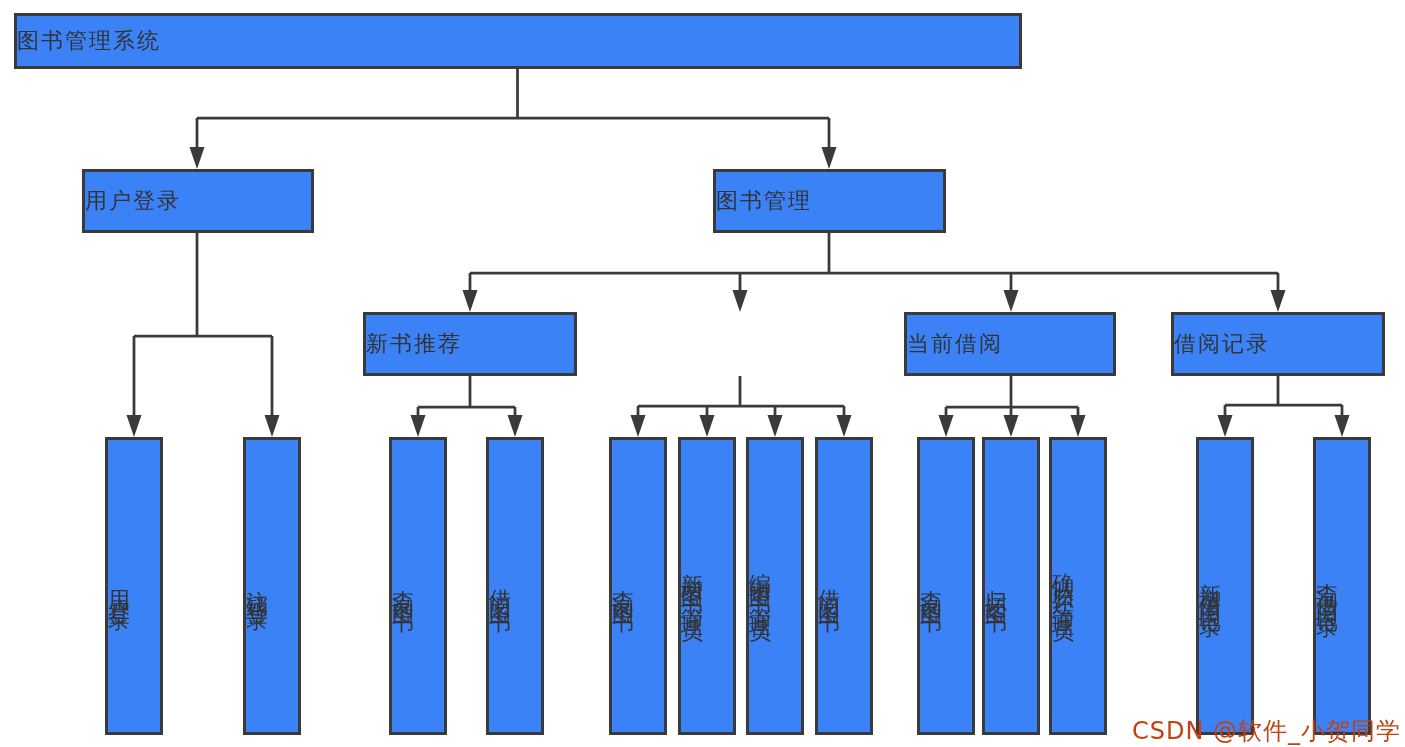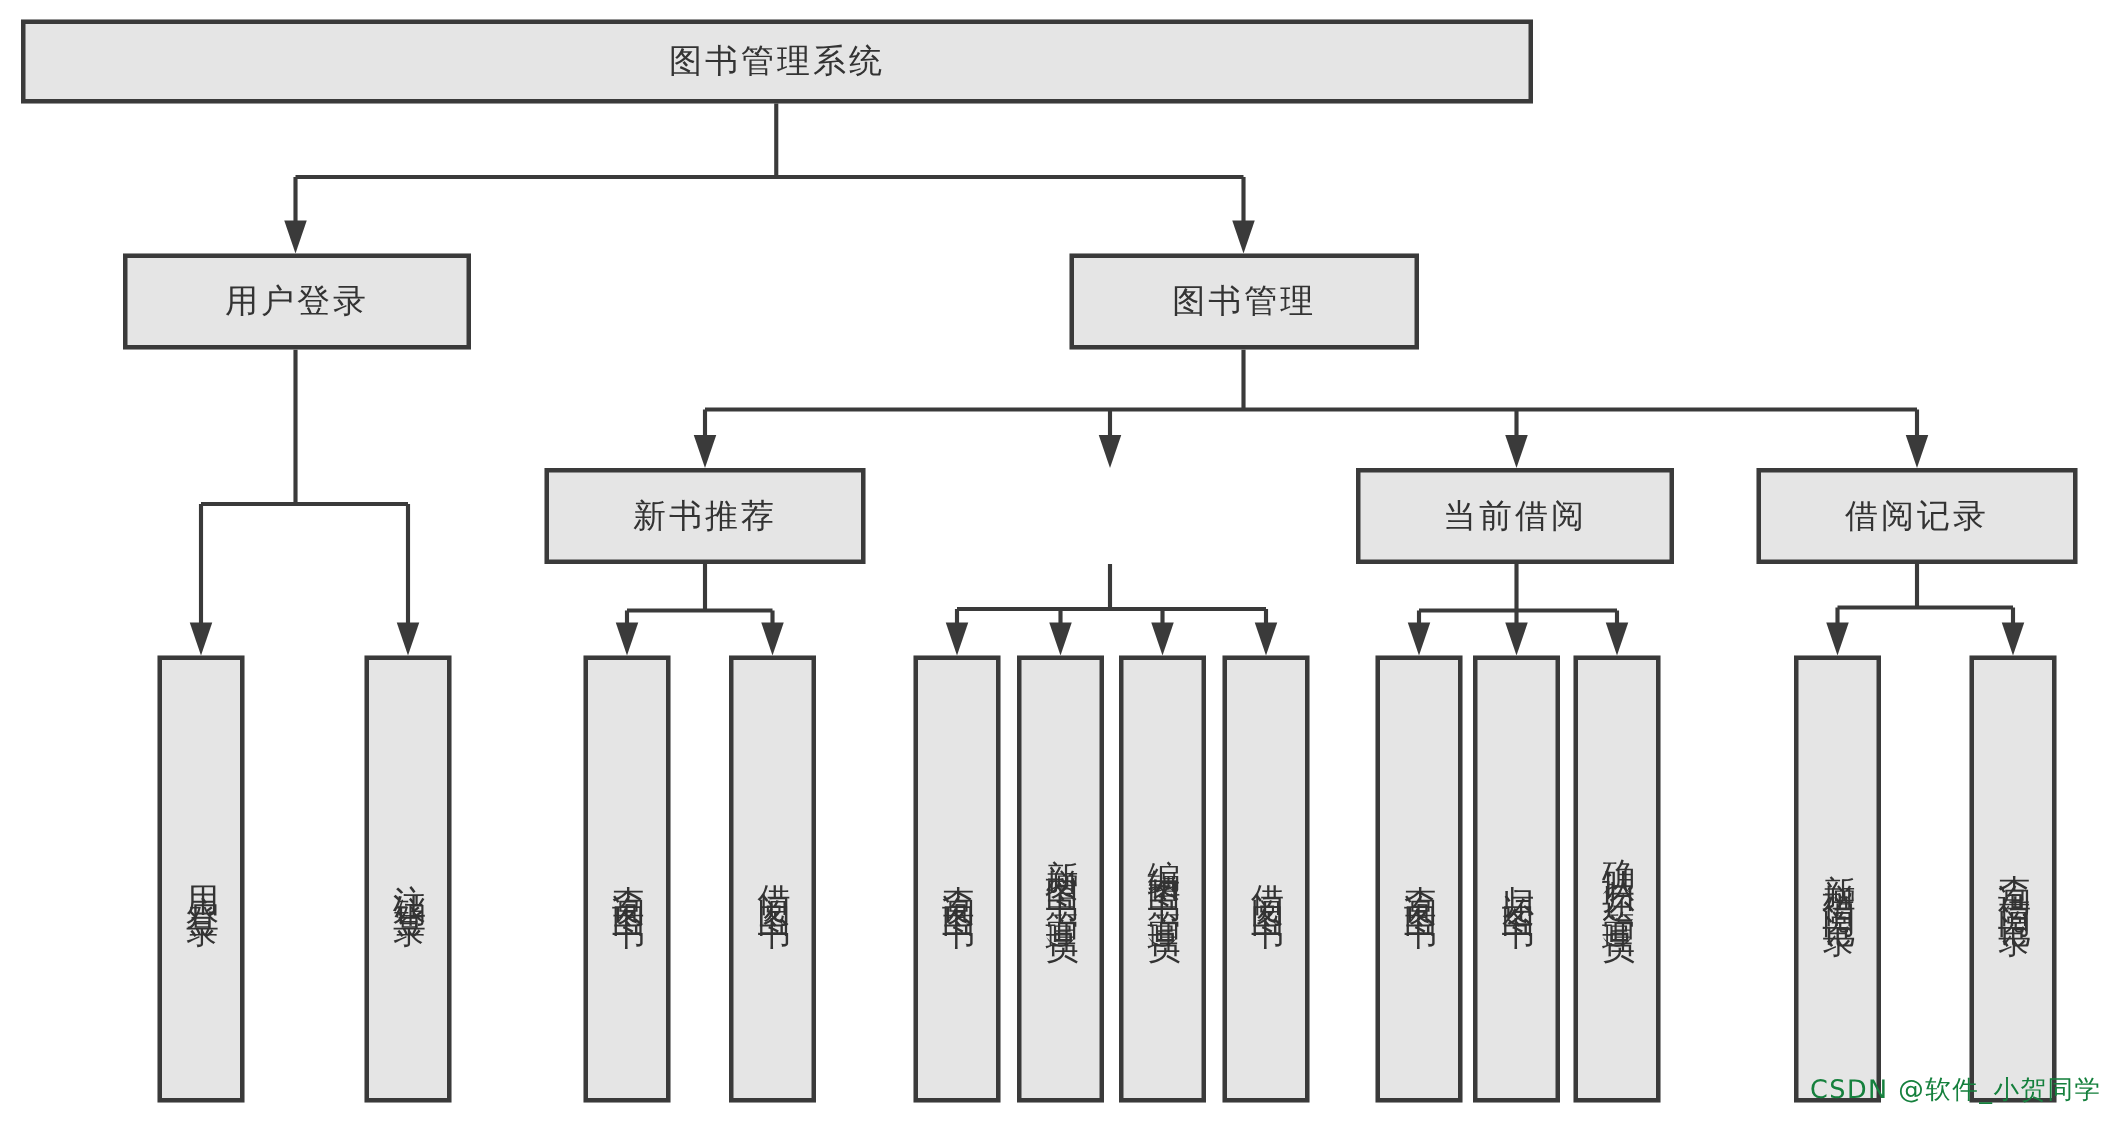--- a/index.html
+++ b/index.html
@@ -26,24 +26,23 @@
     fill: none;
   }
   .connectors polygon {
     fill: #3a3a3a;
     stroke: none;
   }
   .box {
     position: absolute;
     box-sizing: border-box;
     border: 3px solid #3a3a3a;
-    background: #e5e5e5;
+    background: #3b82f6;
     display: flex;
     align-items: center;
-    justify-content: center;
     color: #333333;
     z-index: 2;
   }
   .box .h-label {
     font-size: 22px;
     letter-spacing: 2px;
     white-space: nowrap;
   }
   .leaf .v-label {
     writing-mode: vertical-rl;
@@ -72,22 +71,22 @@
   .lf-8  { left: 815px;  }
   .lf-9  { left: 917px;  }
   .lf-10 { left: 982px;  }
   .lf-11 { left: 1049px; }
   .lf-12 { left: 1196px; }
   .lf-13 { left: 1313px; }
   .watermark {
     position: absolute;
     right: 4px;
     top: 715px;
-    font-size: 17px;
-    color: #15803d;
+    font-size: 24px;
+    color: #c2410c;
     letter-spacing: 1px;
     white-space: nowrap;
     z-index: 3;
   }
 </style>
 </head>
 <body>
 
 <div class="canvas">
 

